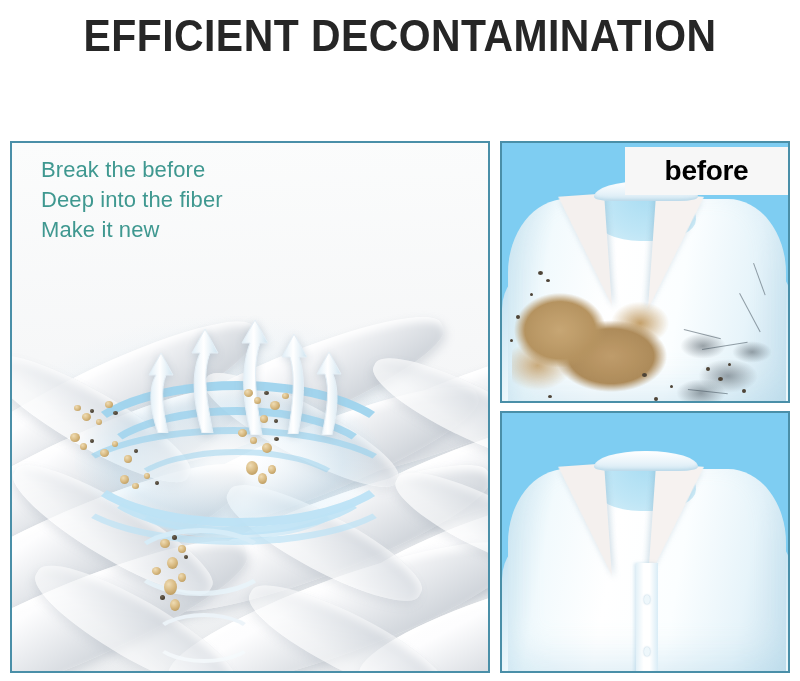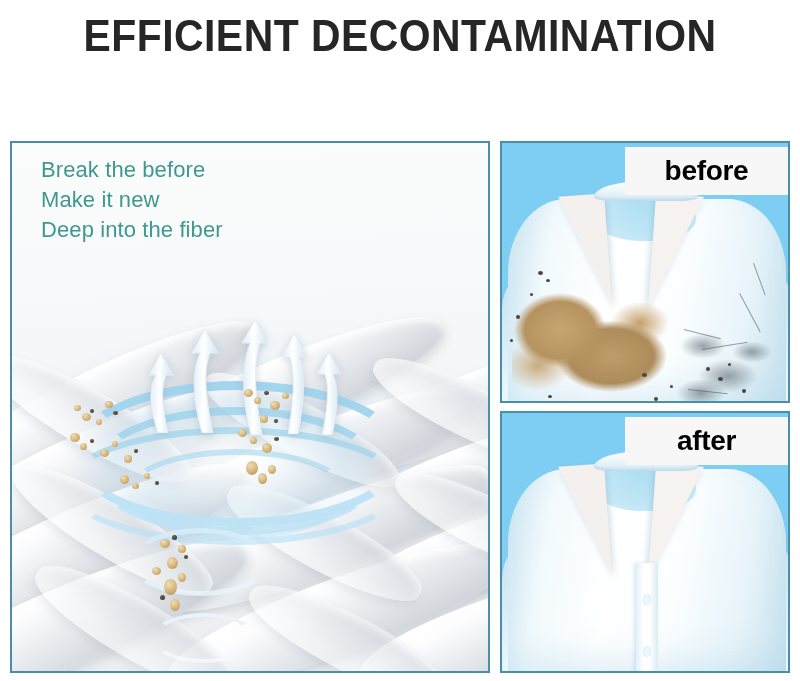--- a/index.html
+++ b/index.html
@@ -411,22 +411,22 @@
     <div class="dirt dark" style="left:172px;top:412px;width:4px;height:4px;"></div>
     <div class="dirt" style="left:140px;top:424px;width:9px;height:8px;"></div>
     <div class="dirt" style="left:152px;top:436px;width:13px;height:16px;"></div>
     <div class="dirt" style="left:166px;top:430px;width:8px;height:9px;"></div>
     <div class="dirt" style="left:158px;top:456px;width:10px;height:12px;"></div>
     <div class="dirt dark" style="left:148px;top:452px;width:5px;height:5px;"></div>
   </div>
 
   <div class="tagline">
     <div>Break the before</div>
+    <div>Deep into the fiber</div>
     <div>Make it new</div>
-    <div>Deep into the fiber</div>
   </div>
 
 </div>
 
 <div class="panel" id="before-panel">
   <div class="shirt-wrap">
     <div class="sleeve-l"></div>
     <div class="sleeve-r"></div>
     <div class="shirt-body"></div>
     <div class="shirt-neck"></div>
@@ -476,16 +476,13 @@
     <div class="shirt-body"></div>
     <div class="shirt-neck"></div>
     <div class="collar collar-l"></div>
     <div class="collar collar-r"></div>
     <div class="neck-band"></div>
     <div class="placket">
       <div class="button" style="left:8px;top:32px;"></div>
       <div class="button" style="left:8px;top:84px;"></div>
     </div>
   </div>
-  <div class="label-box">
-    <span>after</span>
-  </div>
 </div>
 
 </body></html>

